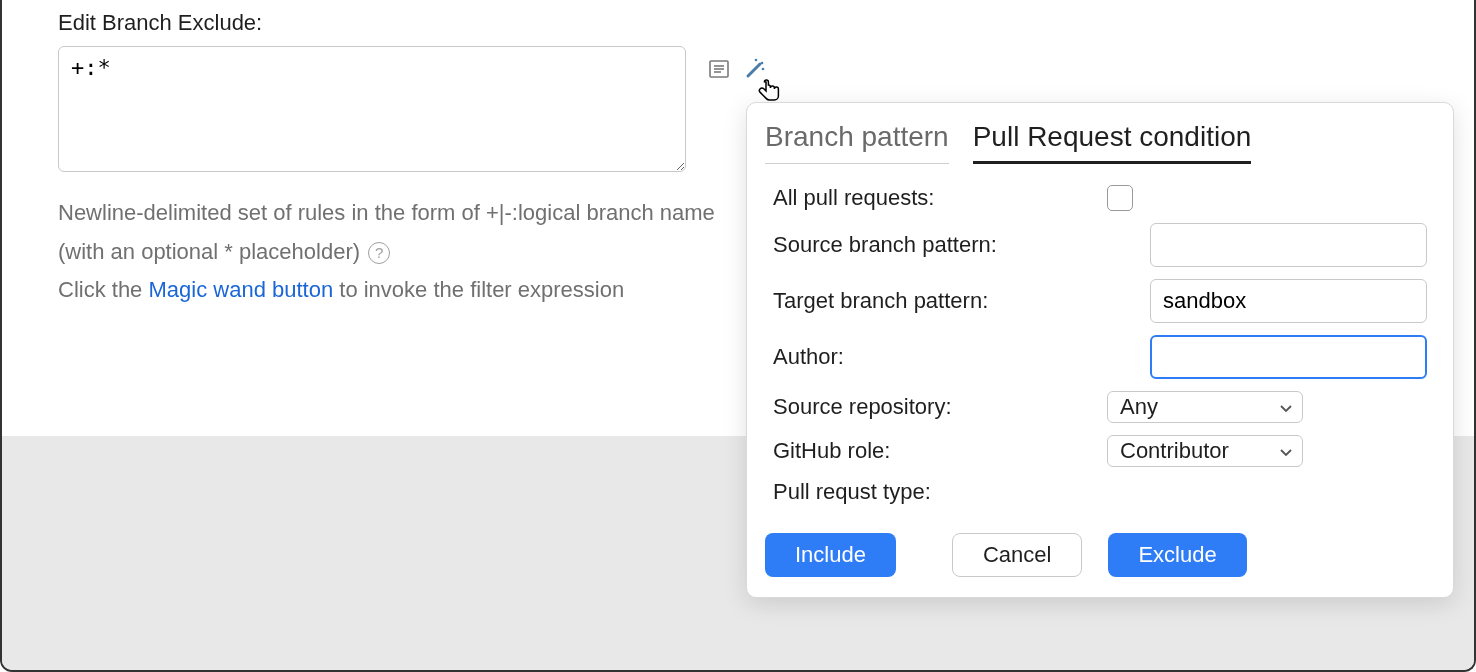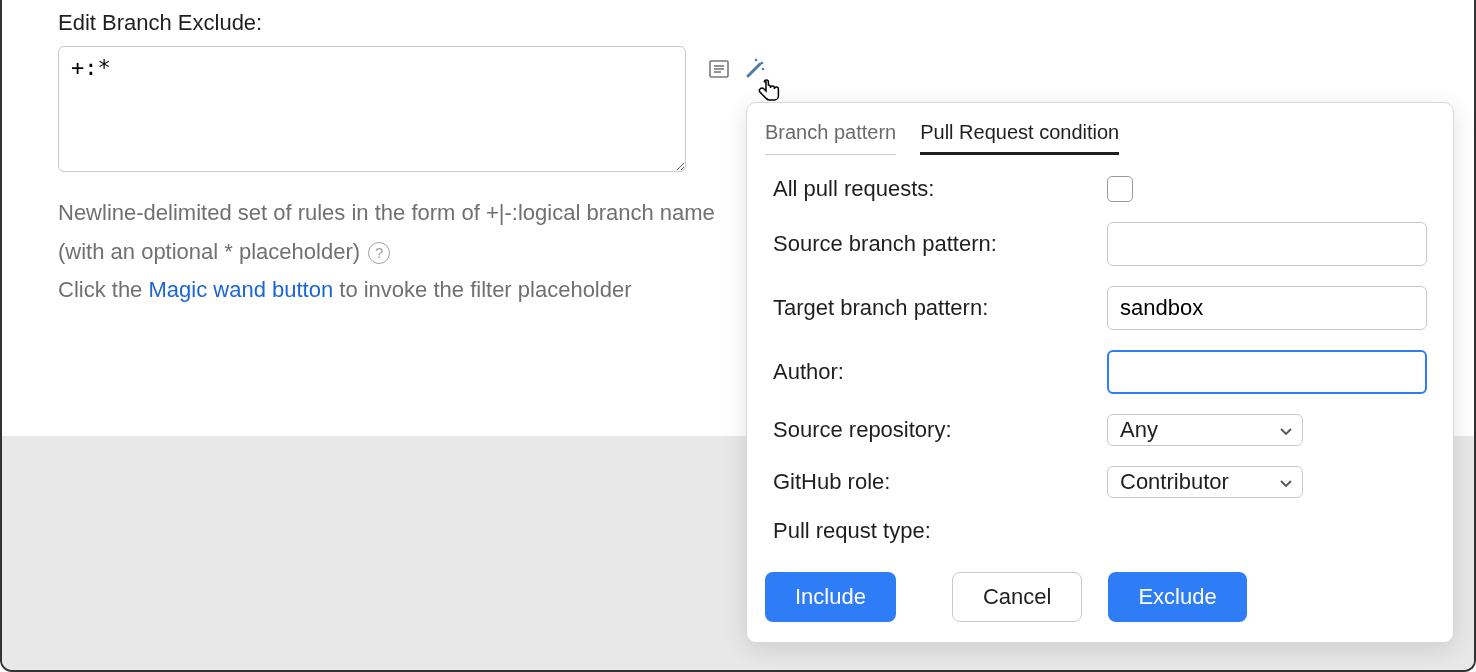--- a/index.html
+++ b/index.html
@@ -125,38 +125,38 @@
       padding: 14px 18px 20px;
       z-index: 10;
     }
     .tabs {
       display: flex;
       gap: 24px;
       border-bottom: 1px solid transparent;
       margin-bottom: 14px;
     }
     .tab {
-      font-size: 20px;
+      font-size: 28px;
       color: #6a6a6a;
       padding: 4px 0 8px;
       cursor: pointer;
       border-bottom: 3px solid transparent;
       text-align: center;
     }
     .tab.active {
       color: #1f1f1f;
       border-bottom-color: #1f1f1f;
     }
     .tab:not(.active) {
       border-bottom: 1px solid #d0d0d0;
     }
     .form-rows {
       display: flex;
       flex-direction: column;
-      gap: 20px;
+      gap: 12px;
       padding: 6px 8px 0 8px;
     }
     .form-row {
       display: flex;
       align-items: center;
       gap: 16px;
     }
     .form-label {
       flex: 0 0 318px;
       font-size: 22px;
@@ -167,20 +167,21 @@
       display: flex;
     }
     .text-input {
       width: 100%;
       height: 44px;
       border: 1px solid #c9c9c9;
       border-radius: 6px;
       padding: 0 12px;
       font-size: 22px;
       outline: none;
+      margin-left: 43px;
     }
     .text-input.focused {
       border: 2px solid #2e7cf6;
     }
     .select {
       height: 32px;
       border: 1px solid #c9c9c9;
       border-radius: 6px;
       padding: 0 36px 0 12px;
       font-size: 22px;
@@ -209,21 +210,21 @@
       border-radius: 5px;
       background: #fff;
     }
     .btn-row {
       display: flex;
       gap: 26px;
       margin-top: 28px;
       padding-left: 0;
     }
     .btn {
-      height: 50px;
+      height: 44px;
       padding: 0 30px;
       border-radius: 8px;
       font-size: 22px;
       cursor: pointer;
       display: inline-flex;
       align-items: center;
       justify-content: center;
     }
     .btn-primary {
       background: #2e7cf6;
@@ -264,21 +265,21 @@
           <circle cx="12" cy="2" r="1.3" fill="#4a7da8"></circle>
         </svg>
       </span>
     </div>
   </div>
 
   <div class="help-text">
     <span>Newline-delimited set of rules in the form of +|-:logical branch name (with an optional * placeholder)</span>
     <span class="help-icon">?</span>
     <br>
-    <span>Click the </span><span class="link-text">Magic wand button</span><span> to invoke the filter placeholder</span>
+    <span>Click the </span><span class="link-text">Magic wand button</span><span> to invoke the filter expression</span>
   </div>
 </div>
 
 <div class="cursor-hand">
   <svg width="28" height="28" viewBox="0 0 28 28">
     <path d="M10 6 v9 l-2.2-2.2 c-1-1-2.6-1-3.6 0 s-1 2.6 0 3.6 l6.2 6.2 c0.8 0.8 1.9 1.3 3 1.3 h5 c2.2 0 4-1.8 4-4 v-7 c0-1.1-0.9-2-2-2 s-2 0.9-2 2 v-1 c0-1.1-0.9-2-2-2 s-2 0.9-2 2 v-1 c0-1.1-0.9-2-2-2 v-3 c0-1.1-0.9-2-2-2 s-2 0.9-2 2 z" fill="#fff" stroke="#000" stroke-width="1.5"></path>
   </svg>
 </div>
 
 <div class="popover">

